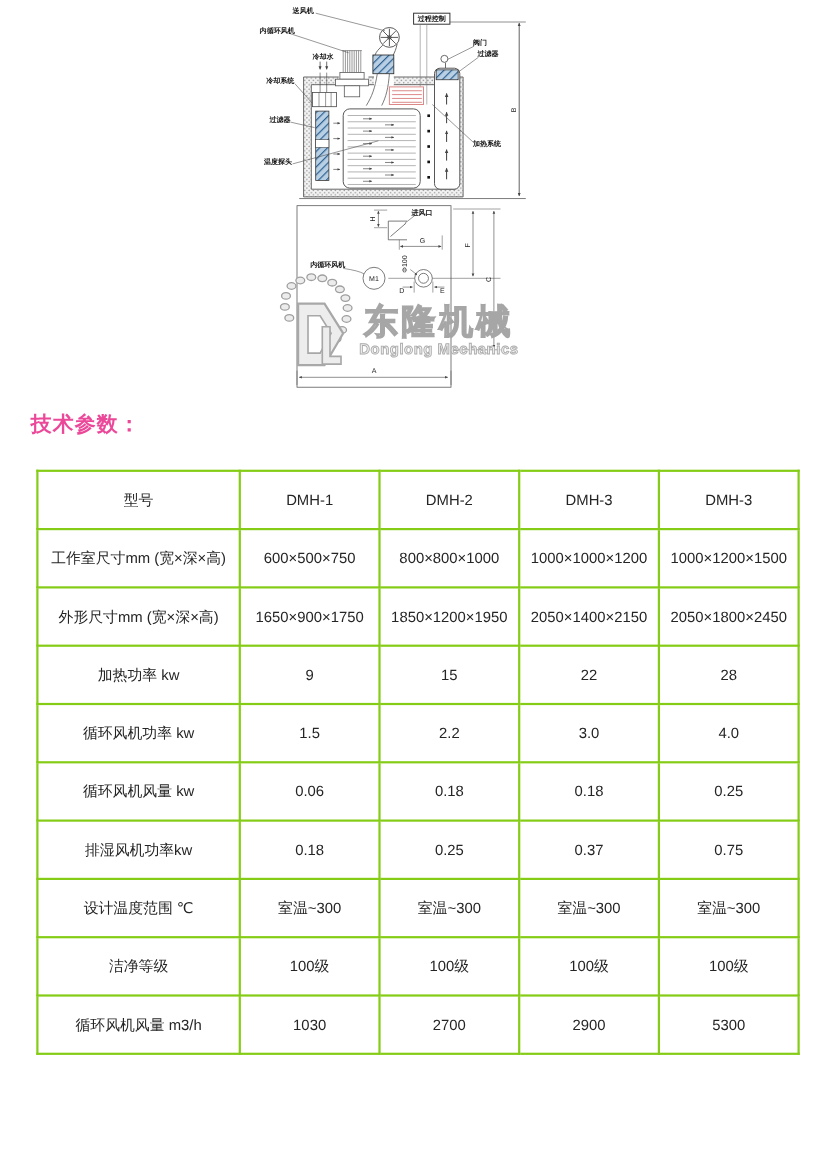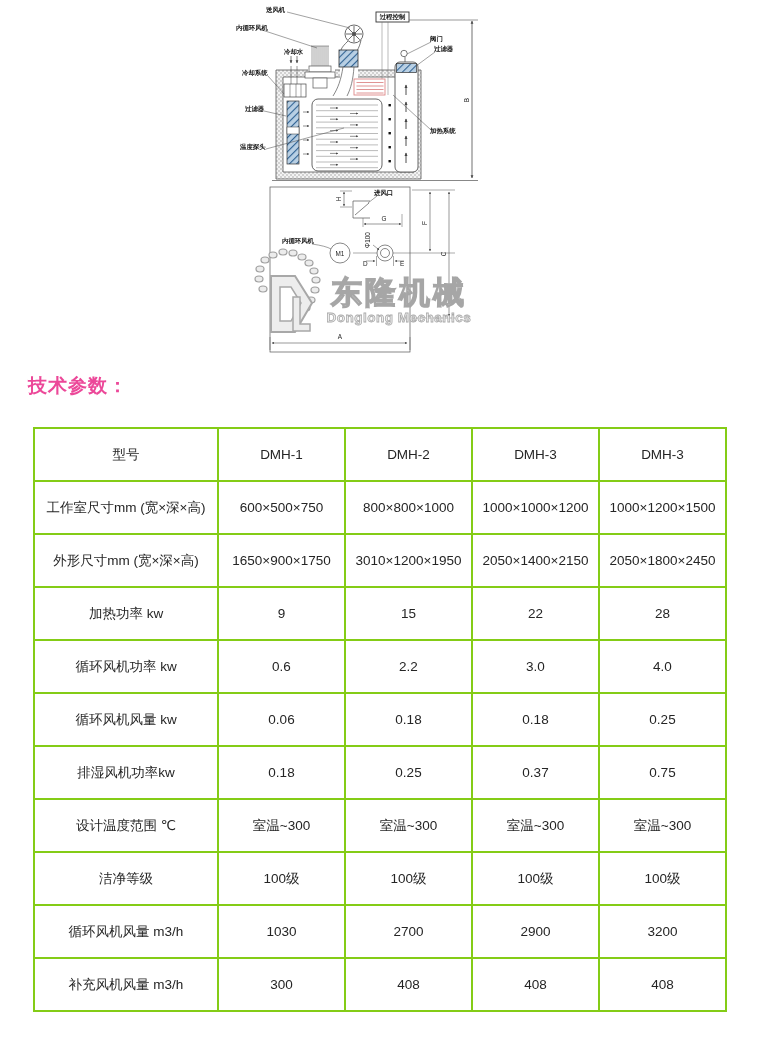--- a/index.html
+++ b/index.html
@@ -305,34 +305,34 @@
   <tr>
     <th>工作室尺寸mm (宽×深×高)</th>
     <td>600×500×750</td>
     <td>800×800×1000</td>
     <td>1000×1000×1200</td>
     <td>1000×1200×1500</td>
   </tr>
   <tr>
     <th>外形尺寸mm (宽×深×高)</th>
     <td>1650×900×1750</td>
-    <td>3010×1200×1950</td>
+    <td>1850×1200×1950</td>
     <td>2050×1400×2150</td>
     <td>2050×1800×2450</td>
   </tr>
   <tr>
     <th>加热功率  kw</th>
     <td>9</td>
     <td>15</td>
     <td>22</td>
     <td>28</td>
   </tr>
   <tr>
     <th>循环风机功率  kw</th>
-    <td>0.6</td>
+    <td>1.5</td>
     <td>2.2</td>
     <td>3.0</td>
     <td>4.0</td>
   </tr>
   <tr>
     <th>循环风机风量   kw</th>
     <td>0.06</td>
     <td>0.18</td>
     <td>0.18</td>
     <td>0.25</td>
@@ -356,23 +356,16 @@
     <td>100级</td>
     <td>100级</td>
     <td>100级</td>
     <td>100级</td>
   </tr>
   <tr>
     <th>循环风机风量  m3/h</th>
     <td>1030</td>
     <td>2700</td>
     <td>2900</td>
-    <td>3200</td>
-  </tr>
-  <tr>
-    <th>补充风机风量    m3/h</th>
-    <td>300</td>
-    <td>408</td>
-    <td>408</td>
-    <td>408</td>
+    <td>5300</td>
   </tr>
 </tbody>
   </table>
 
 </body></html>

